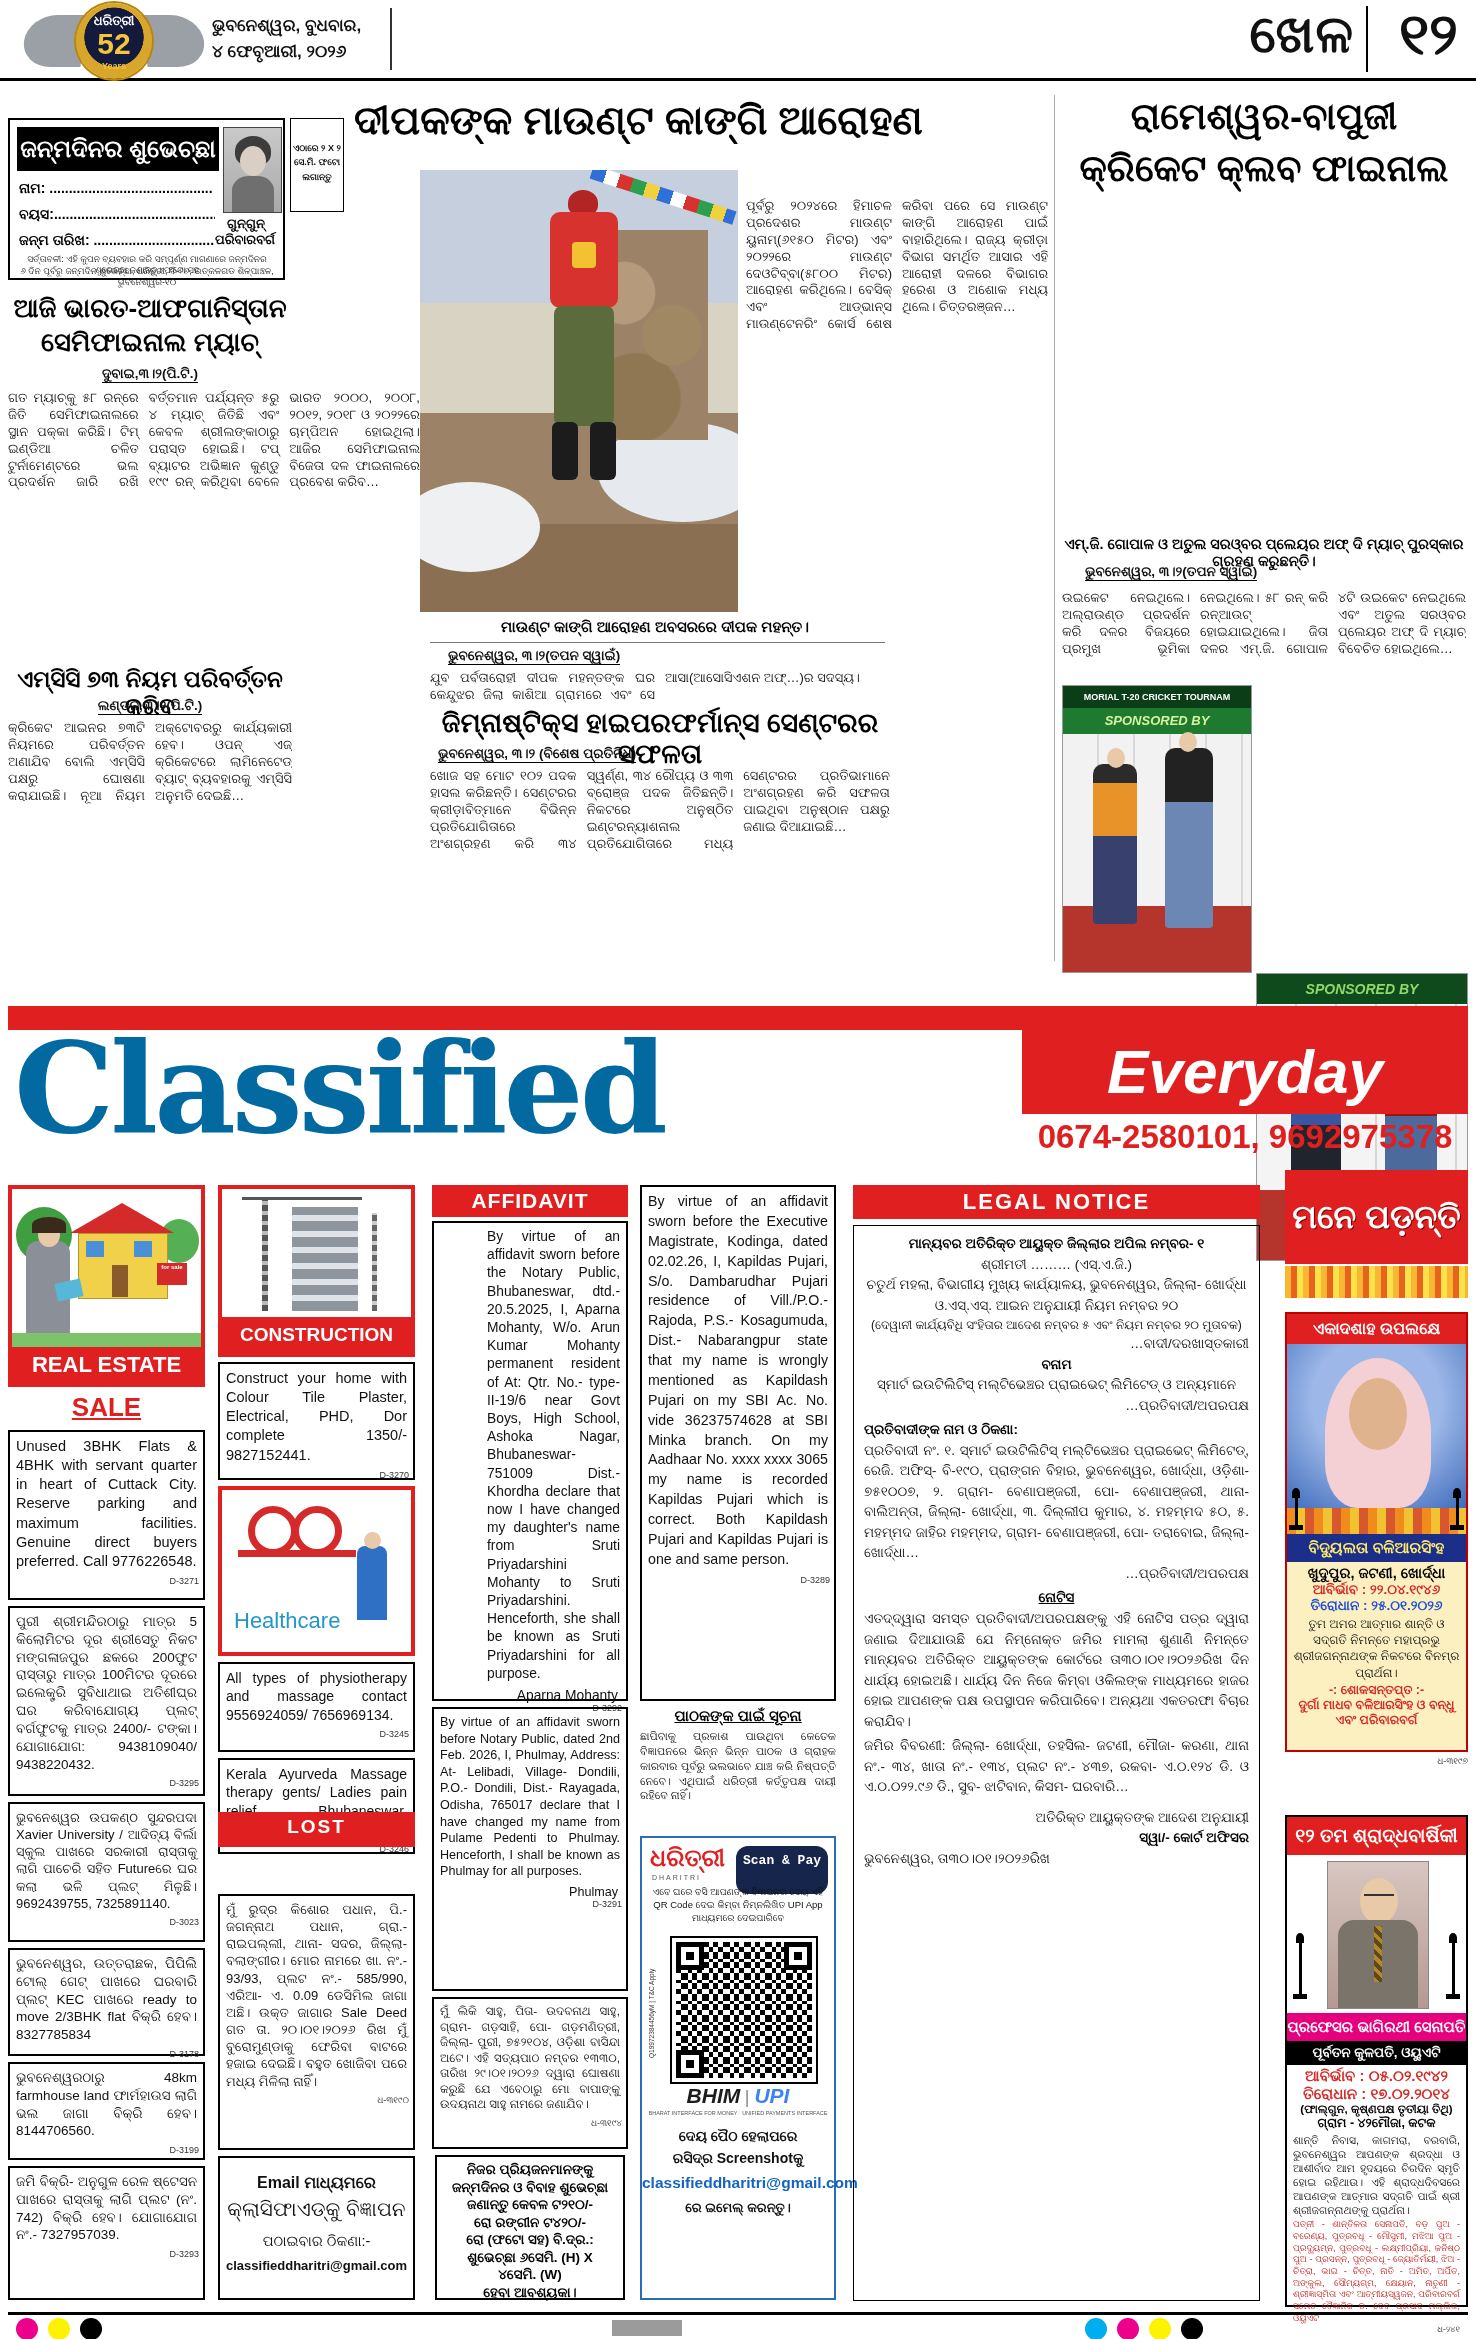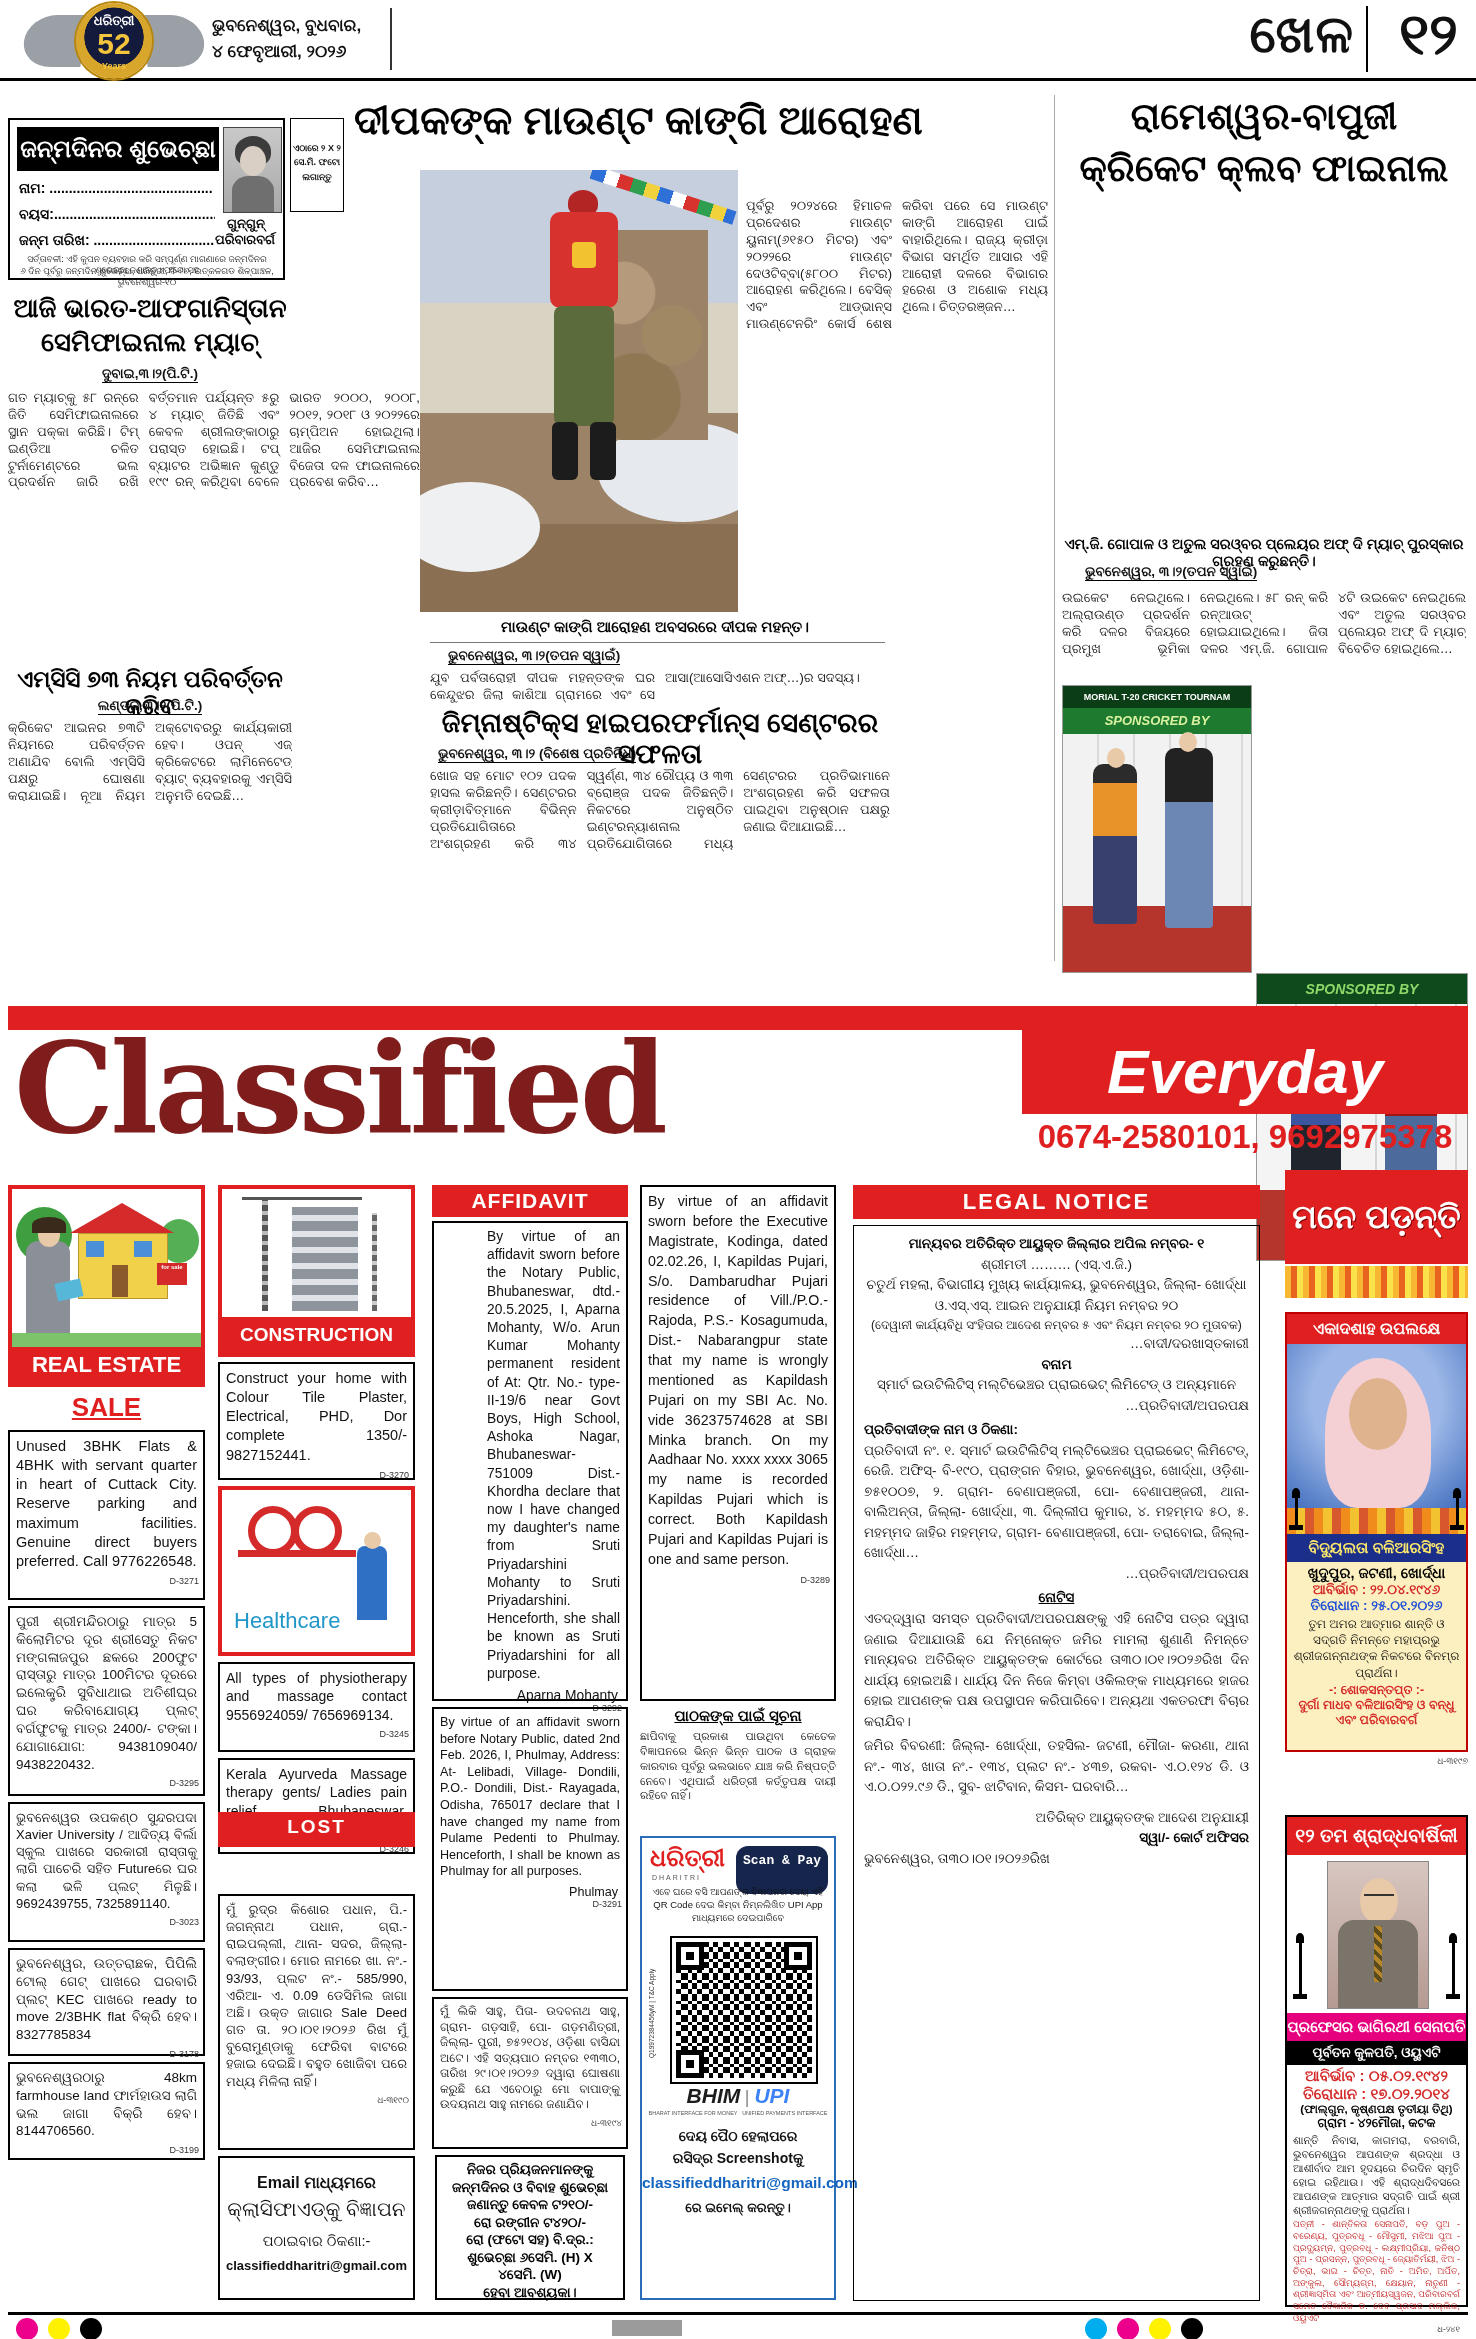--- a/index.html
+++ b/index.html
@@ -138,21 +138,21 @@
     <div class="abs" style="left:34px;top:60px;width:50px;height:190px;background:linear-gradient(#17336e 0 10%,#3c55a0 10% 48%,#20242c 48% 100%);border-radius:10px 10px 4px 4px;"></div>
     <div class="face" style="left:50px;top:44px;width:18px;height:20px;"></div>
     <div class="abs" style="left:128px;top:52px;width:52px;height:200px;background:linear-gradient(#a01313 0 45%,#4c6a9c 45% 100%);border-radius:10px 10px 4px 4px;"></div>
     <div class="face" style="left:144px;top:34px;width:19px;height:21px;"></div>
   </div>
   <div class="abs ctr hl" style="left:1062px;top:536px;width:404px;font-size:14.5px;">ଏମ୍.ଜି. ଗୋପାଳ ଓ ଅତୁଲ ସରଓ୍ବର ପ୍ଲେୟର ଅଫ୍ ଦି ମ୍ୟାଚ୍ ପୁରସ୍କାର ଗ୍ରହଣ କରୁଛନ୍ତି।</div>
   <div class="abs dl" style="left:1085px;top:564px;"><u>ଭୁବନେଶ୍ୱର, ୩।୨(ତପନ ସ୍ୱାଇଁ)</u></div>
   <div class="abs jbody c3" style="left:1062px;top:590px;width:404px;height:370px;">ଉଇକେଟ ନେଇଥିଲେ। ଅଲ୍‌ରାଉଣ୍ଡ ପ୍ରଦର୍ଶନ କରି ଦଳର ବିଜୟରେ ପ୍ରମୁଖ ଭୂମିକା ନେଇଥିଲେ। ୫୮ ରନ୍ କରି ରନ୍‌ଆଉଟ୍ ହୋଇଯାଇଥିଲେ। ଜିତା ଦଳର ଏମ୍.ଜି. ଗୋପାଳ ୪ଟି ଉଇକେଟ ନେଇଥିଲେ ଏବଂ ଅତୁଲ ସରଓ୍ବର ପ୍ଲେୟର ଅଫ୍ ଦି ମ୍ୟାଚ୍ ବିବେଚିତ ହୋଇଥିଲେ…</div>
 
   <div class="abs" style="left:8px;top:1006px;width:1460px;height:24px;background:#e02020;"></div>
-  <div class="abs" style="left:14px;top:1022px;width:1010px;font-family:'DejaVu Serif',serif;font-weight:bold;font-size:126px;line-height:1.05;color:#7f1d1d;letter-spacing:-4px;">Classified</div>
+  <div class="abs" style="left:14px;top:1022px;width:1010px;font-family:'DejaVu Serif',serif;font-weight:bold;font-size:126px;line-height:1.05;color:#0369a1;letter-spacing:-4px;">Classified</div>
   <div class="abs" style="left:1022px;top:1030px;width:446px;height:84px;background:#e02020;">
     <div class="ctr" style="color:#fff;font-size:62px;font-weight:bold;font-style:italic;line-height:84px;">Everyday</div>
   </div>
   <div class="abs ctr" style="left:1022px;top:1118px;width:446px;font-size:33px;font-weight:bold;color:#e02020;">0674-2580101, 9692975378</div>
 
   <div class="abs bx4r" style="left:8px;top:1185px;width:197px;height:202px;">
     <div class="pic" style="width:100%;height:158px;background:#fff;">
       <div class="abs" style="left:4px;top:18px;width:56px;height:56px;background:#3f9e3f;border-radius:50%;"></div>
       <div class="abs" style="right:2px;top:30px;width:40px;height:44px;background:#55b055;border-radius:50%;"></div>
       <div class="abs" style="left:58px;top:14px;width:0;height:0;border-left:52px solid transparent;border-right:52px solid transparent;border-bottom:30px solid #d42a2a;"></div>
@@ -186,20 +186,24 @@
     <div class="adtxt" style="font-size:13px;">ଭୁବନେଶ୍ୱର ଉପକଣ୍ଠ ସୁନ୍ଦରପଦା Xavier University / ଆଦିତ୍ୟ ବିର୍ଲା ସ୍କୁଲ ପାଖରେ ସରକାରୀ ରାସ୍ତାକୁ ଲାଗି ପାଚେରି ସହିତ Futureରେ ଘର କଲା ଭଳି ପ୍ଲଟ୍ ମିଳୁଛି। 9692439755, 7325891140.</div>
     <div class="adcode">D-3023</div>
   </div>
   <div class="abs bx" style="left:8px;top:1948px;width:197px;height:108px;">
     <div class="adtxt" style="font-size:13.5px;">ଭୁବନେଶ୍ୱର, ଉତ୍ତରାଛକ, ପିପିଲି ଟୋଲ୍ ଗେଟ୍ ପାଖରେ ଘରବାରି ପ୍ଲଟ୍ KEC ପାଖରେ ready to move 2/3BHK flat ବିକ୍ରି ହେବ। 8327785834</div>
     <div class="adcode">D-3178</div>
   </div>
   <div class="abs bx" style="left:8px;top:2062px;width:197px;height:98px;">
     <div class="adtxt" style="font-size:13.5px;">ଭୁବନେଶ୍ୱରଠାରୁ 48km farmhouse land ଫାର୍ମହାଉସ ଲାଗି ଭଲ ଜାଗା ବିକ୍ରି ହେବ। 8144706560.</div>
     <div class="adcode">D-3199</div>
+  </div>
+  <div class="abs bx" style="left:8px;top:2166px;width:197px;height:134px;">
+    <div class="adtxt" style="font-size:13.5px;">ଜମି ବିକ୍ରି- ଅନୁଗୁଳ ରେଳ ଷ୍ଟେସନ ପାଖରେ ରାସ୍ତାକୁ ଲାଗି ପ୍ଲଟ (ନଂ. 742) ବିକ୍ରି ହେବ। ଯୋଗାଯୋଗ ନଂ.- 7327957039.</div>
+    <div class="adcode">D-3293</div>
   </div>
 
   <div class="abs bx4r" style="left:218px;top:1185px;width:197px;height:172px;">
     <div class="pic" style="width:100%;height:128px;background:#fff;">
       <div class="abs" style="left:70px;top:18px;width:66px;height:104px;background:repeating-linear-gradient(0deg,#8f959c 0 10px,#dfe3e8 10px 16px),#9aa0a6;"></div>
       <div class="abs" style="left:40px;top:8px;width:6px;height:114px;background:repeating-linear-gradient(0deg,#555 0 6px,#bbb 6px 10px);"></div>
       <div class="abs" style="left:20px;top:8px;width:120px;height:3px;background:#555;"></div>
       <div class="abs" style="left:150px;top:24px;width:5px;height:98px;background:repeating-linear-gradient(0deg,#666 0 6px,#ccc 6px 10px);"></div>
     </div>
     <div class="redband" style="height:36px;">

